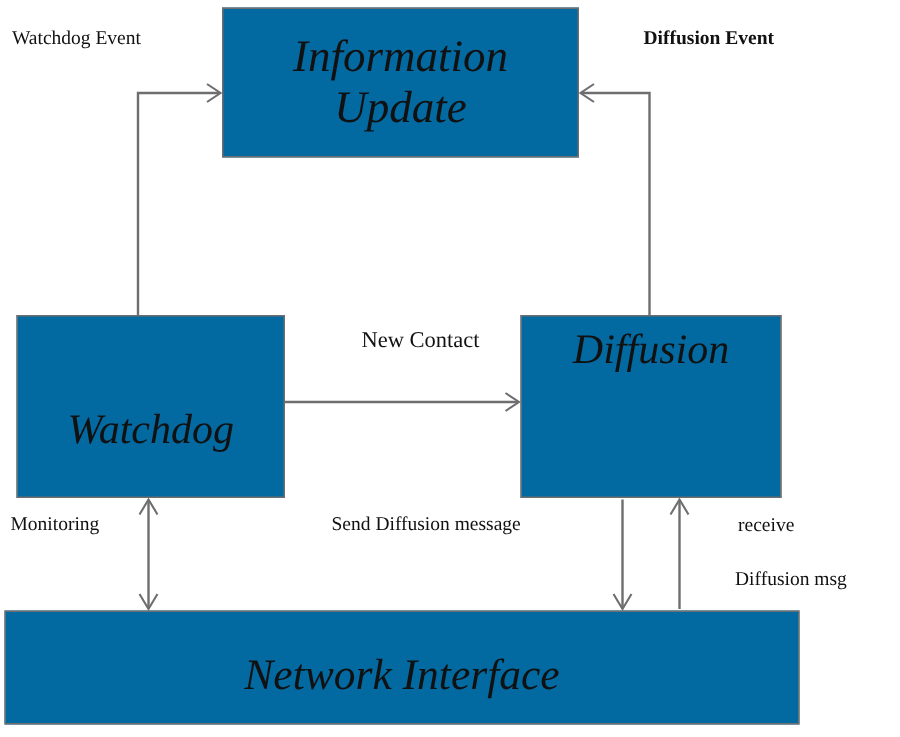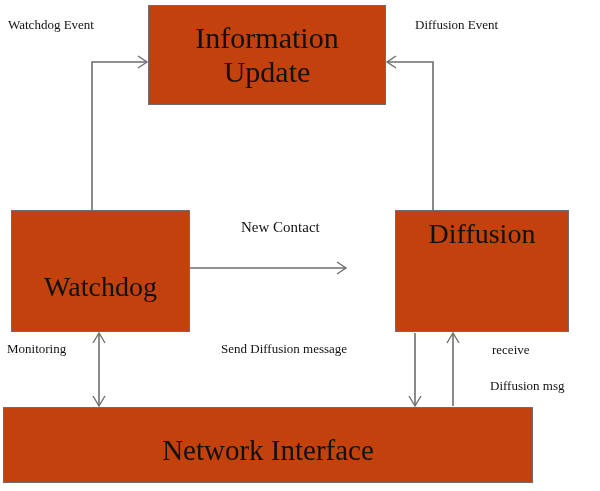--- a/index.html
+++ b/index.html
@@ -22,26 +22,27 @@
     left: 0;
     top: 0;
     width: 600px;
     height: 491px;
     pointer-events: none;
   }
   .node {
     position: absolute;
     box-sizing: border-box;
     border: 1.6px solid #6e6e6e;
-    background: #c2410c;
+    background: #0369a1;
     display: flex;
     justify-content: center;
     text-align: center;
     line-height: 1.12;
     color: #111111;
+    font-style: italic;
   }
   .node .node-label {
     display: block;
     width: 100%;
   }
   #node-information-update {
     left: 148px;
     top: 5px;
     width: 238px;
     height: 100px;
@@ -57,40 +58,39 @@
     font-size: 28px;
   }
   #node-diffusion {
     left: 347px;
     top: 210px;
     width: 174px;
     height: 122px;
     align-items: flex-start;
     padding-top: 7px;
     font-size: 28px;
-    margin-left: 48px;
   }
   #node-network-interface {
     left: 3px;
     top: 407px;
     width: 530px;
     height: 76px;
     align-items: flex-start;
     padding-top: 26px;
     font-size: 29px;
   }
   .edge-label {
     position: absolute;
     white-space: nowrap;
     font-size: 13px;
     color: #111111;
     line-height: 1;
   }
   #label-watchdog-event   { left: 8px;   top: 18px; }
-  #label-diffusion-event  { left: 415px; top: 18px; }
+  #label-diffusion-event  { left: 429px; top: 18px; font-weight: bold; }
   #label-new-contact      { left: 221px; top: 220px; font-size: 15px; margin-left: 20px; }
   #label-monitoring       { left: 7px;   top: 342px; }
   #label-send-diffusion   { left: 221px; top: 342px; }
   #label-receive          { left: 492px; top: 343px; }
   #label-diffusion-msg    { left: 490px; top: 379px; }
 </style>
 </head>
 <body>
 
 <div id="diagram-root">

